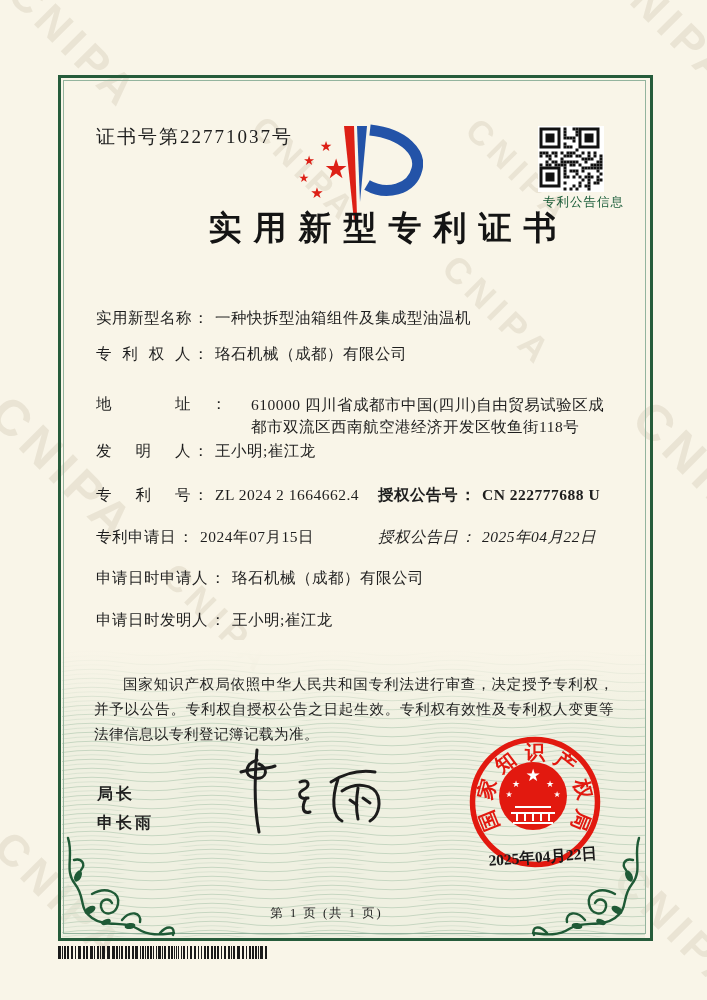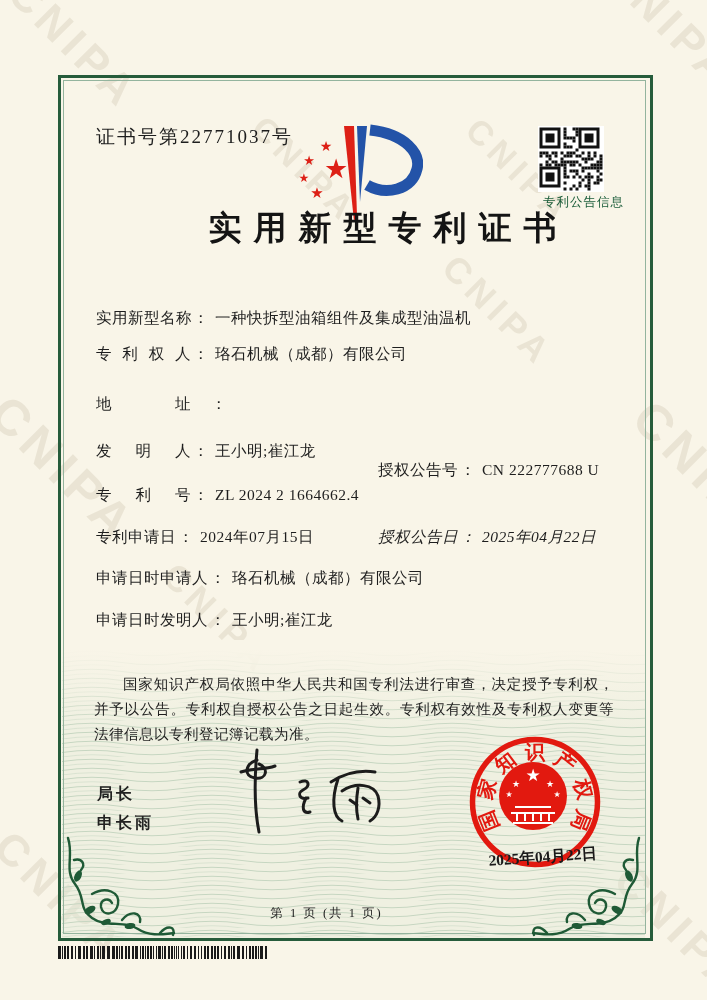--- a/index.html
+++ b/index.html
@@ -252,30 +252,31 @@
     <span class="jlabel">实用新型名称</span><span class="colon">：</span><span>一种快拆型油箱组件及集成型油温机</span>
   </div>
 
   <div class="row" style="top:344px;font-family:Liberation Serif, serif;">
     <span class="jlabel">专利权人</span><span class="colon">：</span><span>珞石机械（成都）有限公司</span>
   </div>
 
   <div class="row addr" style="top:394px;">
     <span class="jlabel">地址</span>
       <span class="colon">：</span>
+      <span class="val">610000 四川省成都市中国(四川)自由贸易试验区成都市双流区西南航空港经济开发区牧鱼街118号</span>
   </div>
 
   <div class="row" style="top:441px;">
     <span class="jlabel">发明人</span><span class="colon">：</span><span>王小明;崔江龙</span>
   </div>
 
   <div class="row" style="top:485px;">
     <span class="jlabel">专利号</span><span class="colon">：</span><span>ZL 2024 2 1664662.4</span>
   </div>
-  <div class="row2" style="top:460px;">
+  <div class="row2" style="top:485px;font-weight:bold;">
     <span>授权公告号</span><span class="colon">：</span><span>CN 222777688 U</span>
   </div>
 
   <div class="row" style="top:527px;">
     <span>专利申请日</span><span class="colon">：</span><span>2024年07月15日</span>
   </div>
   <div class="row2" style="top:527px;font-style:italic;">
     <span>授权公告日</span><span class="colon">：</span><span>2025年04月22日</span>
   </div>
 

